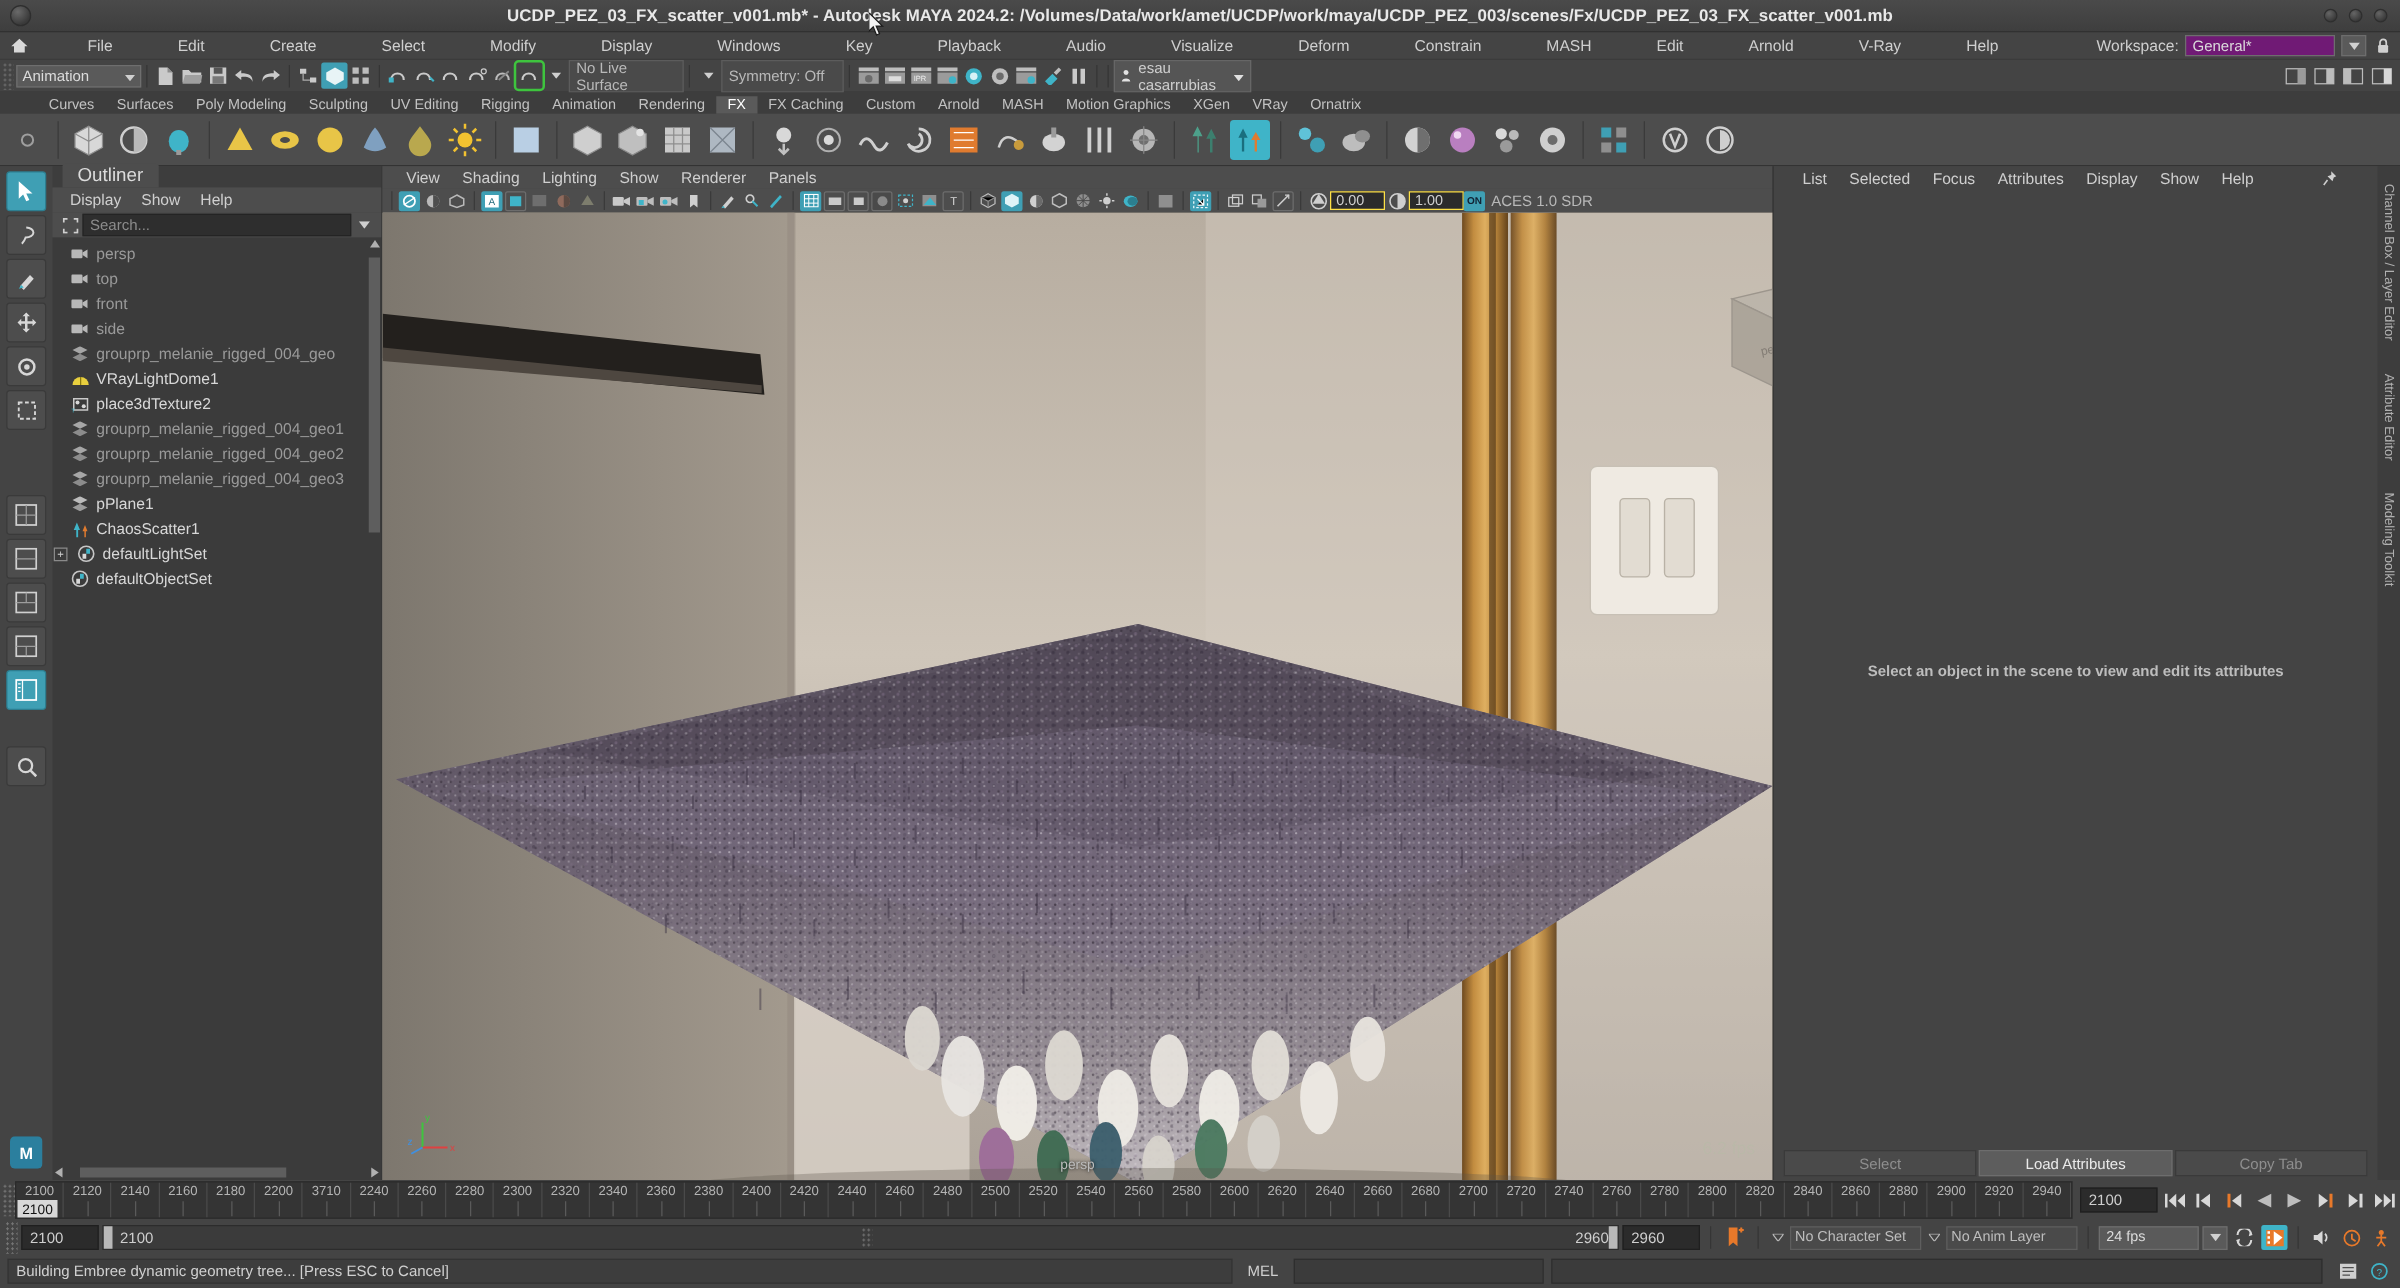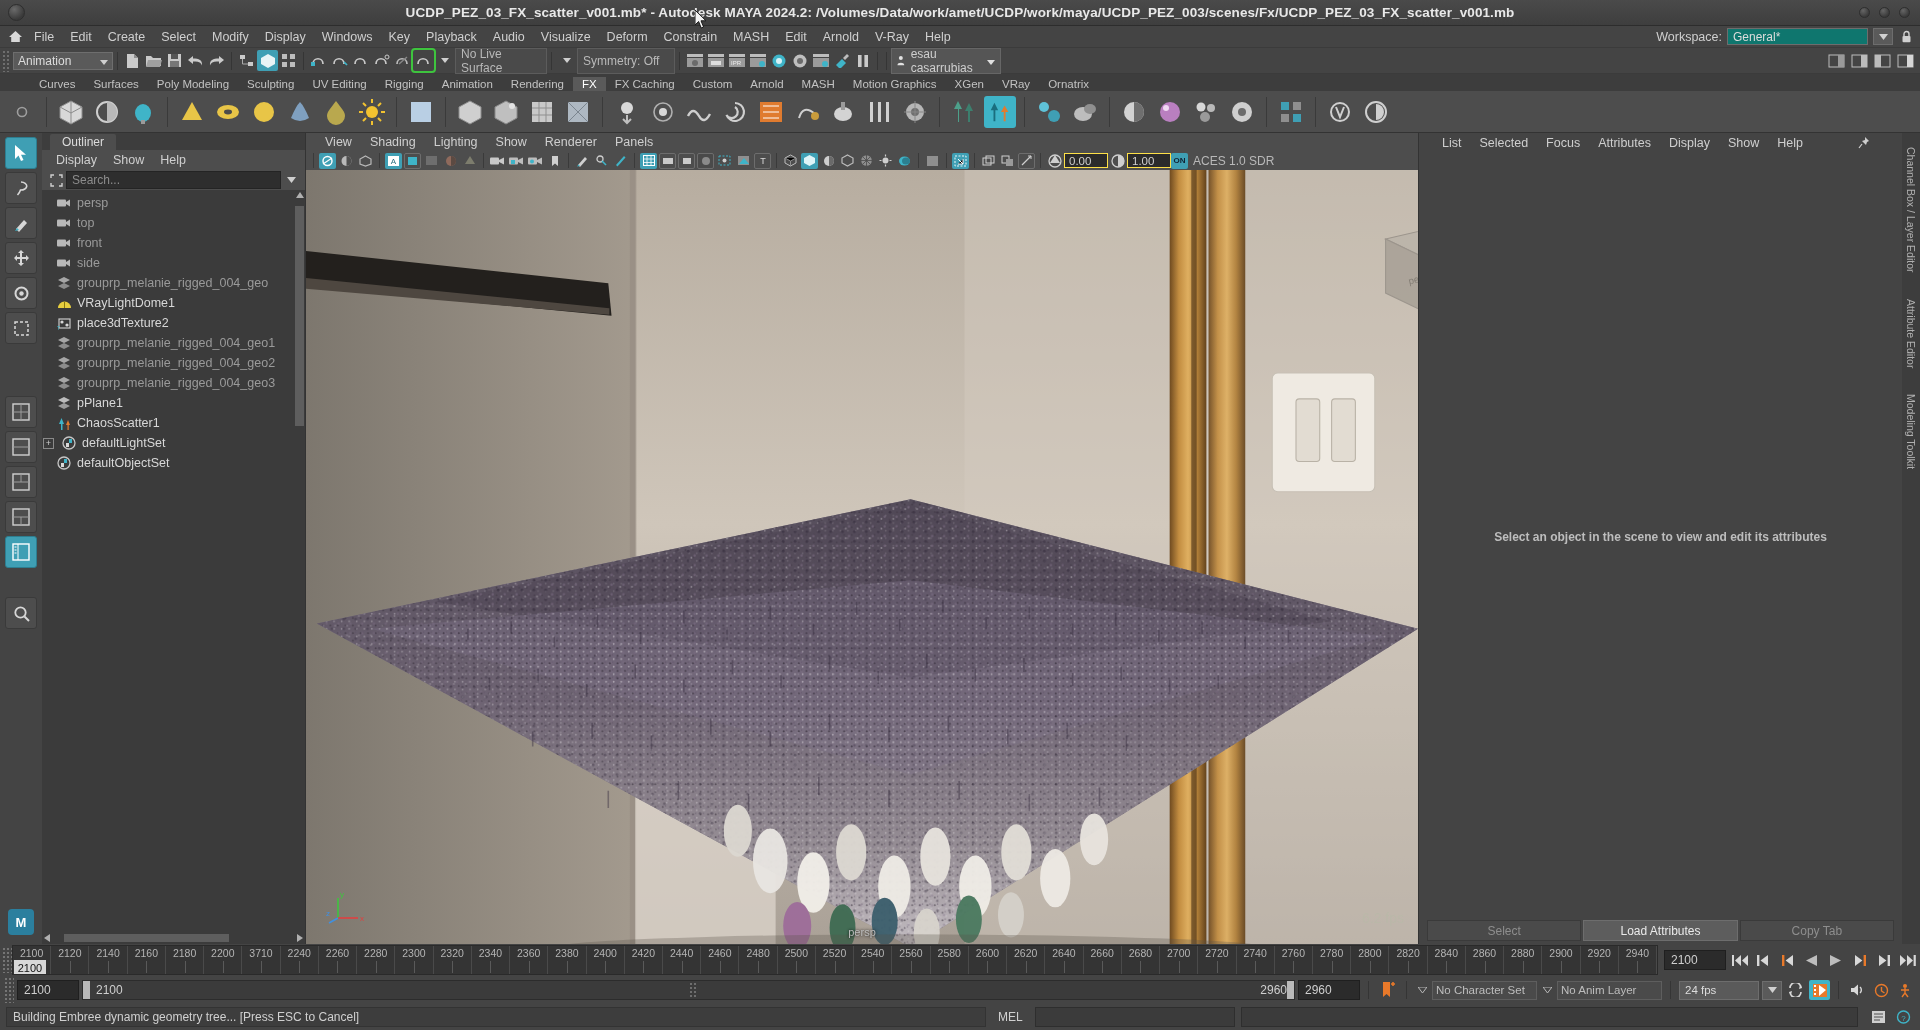--- a/index.html
+++ b/index.html
@@ -21,26 +21,26 @@
     background:radial-gradient(circle at 35% 30%,#6a6a6a,#3a3a3a 70%);
     border:1px solid #2e2e2e; margin-left:8px; }
   .tb-title{ position:absolute; left:0; right:0; text-align:center;
     font-size:13.5px; font-weight:bold; color:#e8e8e8; letter-spacing:0.1px; }
   .tb-right{ margin-left:auto; display:flex; gap:9px; margin-right:10px; align-items:center;}
   .tb-btn{ width:11px;height:11px;border-radius:50%;
     background:radial-gradient(circle at 35% 30%,#656565,#3b3b3b 70%); border:1px solid #2e2e2e;}
 
   
   .menubar{ height:22px; background:#444444; display:flex; align-items:center;
-    padding-left:4px; flex:0 0 22px; border-bottom:1px solid #3b3b3b; position:relative;}
+    padding-left:4px; flex:0 0 22px; border-bottom:1px solid #3b3b3b; position:relative;gap:36px;}
   .home-ico{ width:22px;height:18px; display:flex; align-items:center; justify-content:center; }
   .menubar .mi{ padding:2px 8px; color:#cfcfcf; font-size:12.5px; cursor:default; }
   .ws-wrap{ margin-left:auto; display:flex; align-items:center; gap:5px; margin-right:6px; }
   .ws-label{ font-size:12.5px; color:#cfcfcf; }
-  .ws-field{ width:141px; height:17px; background:#0f766e; border:1px solid #6d6d6d;
+  .ws-field{ width:120px; height:17px; background:#701a75; border:1px solid #6d6d6d;
     color:#dcdcdc; font-size:12px; padding:0 5px; display:flex; align-items:center; }
   .ws-arrow{ width:20px;height:17px; background:#5a5a5a; border:1px solid #6d6d6d;
     display:flex; align-items:center; justify-content:center; }
   .lock-ico{ width:16px; height:17px; display:flex; align-items:center; justify-content:center;}
 
   
   .statusbar{ height:26px; background:#444444; display:flex; align-items:center;
     flex:0 0 26px; padding-left:2px; gap:0px; border-bottom:1px solid #3b3b3b;}
   .gripdots{ width:9px; height:22px; background-image:
     radial-gradient(#757575 1px, transparent 1px);
@@ -76,21 +76,21 @@
     align-items:center; justify-content:center; background:#4d4d4d; border:1px solid #3a3a3a;}
   .rail-ico.on{ background:#3f9fb4; border-color:#2d7e90;}
   .rail-gap{ height:46px; }
   .rail-bottom{ margin-top:auto; margin-bottom:6px; }
 
   
   .outliner{ width:264px; background:#444; display:flex; flex-direction:column;
     flex:0 0 264px; border-right:1px solid #333; }
   .ol-tabrow{ height:17px; display:flex; align-items:flex-end; padding-left:8px;
     background:#3d3d3d; }
-  .ol-tab{ background:#4d4d4d; padding:1px 12px; font-size:12px; color:#dcdcdc;
+  .ol-tab{ background:#4d4d4d; padding:1px 12px; font-size:15px; color:#dcdcdc;
     border-top-left-radius:2px;border-top-right-radius:2px; }
   .ol-menu{ height:20px; display:flex; align-items:center; gap:0px;
     background:#4d4d4d; padding-left:6px; font-size:12.5px; }
   .ol-menu span{ padding:1px 8px; color:#cfcfcf; }
   .ol-search{ height:20px; display:flex; align-items:center; background:#4d4d4d; padding:1px 4px;}
   .ol-searchico{ width:20px;height:18px;display:flex;align-items:center;justify-content:center;}
   .ol-searchfield{ flex:1; height:18px; background:#2e2e2e; border:1px solid #242424;
     display:flex; align-items:center; padding:0 5px; color:#8c8c8c; font-size:12px;}
   .ol-list{ flex:1; background:#3b3b3b; overflow:hidden; position:relative; padding-top:3px;}
   .ol-row{ height:20px; display:flex; align-items:center; padding-left:14px; gap:5px;

